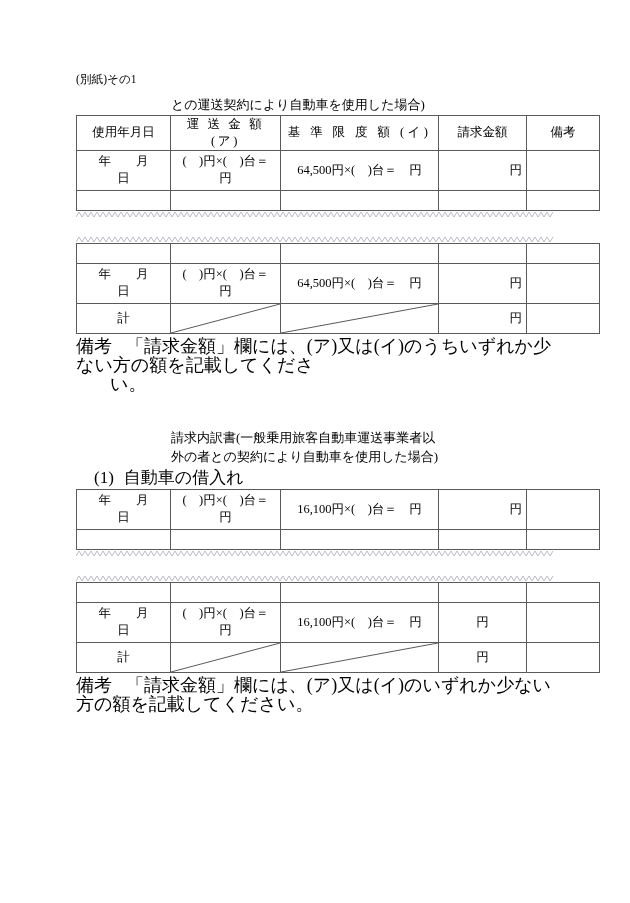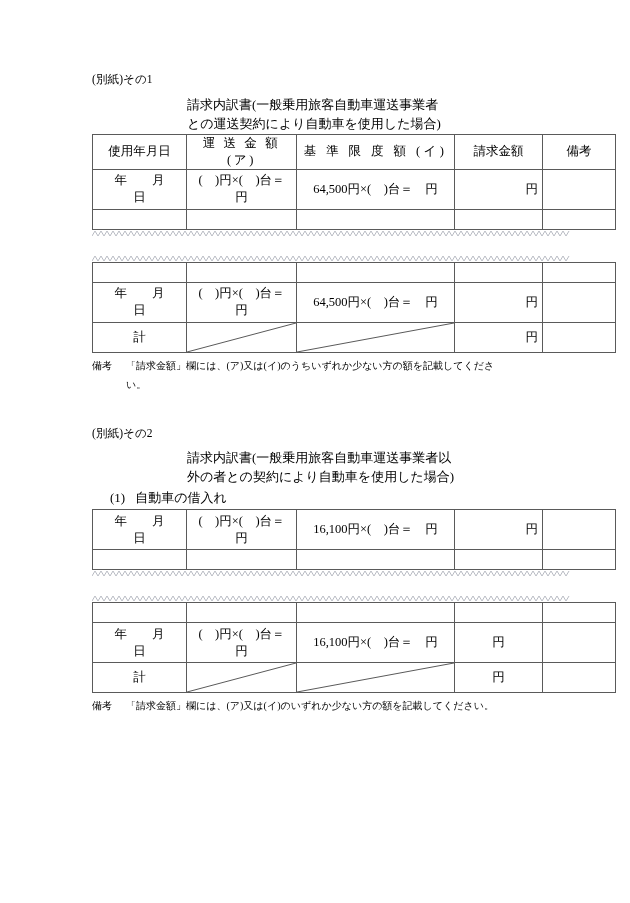--- a/index.html
+++ b/index.html
@@ -13,21 +13,21 @@
   .page {
     position: relative;
     width: 630px;
     height: 903px;
     background: #ffffff;
     margin: 0 auto;
     overflow: hidden;
   }
   .content {
     position: absolute;
-    left: 92px;
+    left: 76px;
     top: 74px;
     width: 478px;
   }
 
   
   .sheet-label {
     font-size: 11.5px;
     line-height: 1.0;
     color: #000;
     margin: 0 0 9px 0;
@@ -35,29 +35,29 @@
   }
   .doc-title {
     font-size: 13px;
     line-height: 19px;
     color: #000;
     margin: 0 0 1px 0;
     padding-left: 95px;
   }
   .doc-title .l2 { display: block; }
   .sub-item {
-    font-size: 13px;
+    font-size: 17px;
     line-height: 19px;
     margin: 2px 0 2px 0;
     padding-left: 18px;
   }
   .sub-item .num { margin-right: 10px; }
 
   .note {
-    font-size: 10px;
+    font-size: 18px;
     line-height: 19px;
     margin: 3px 0 0 0;
     position: relative;
     padding-left: 0;
   }
   .note .lbl { margin-right: 14px; }
   .note .cont { display: block; padding-left: 34px; }
 
   
   table.frm {
@@ -125,21 +125,20 @@
 <body>
 
 <div class="page">
   <div class="content">
 
     <div>
 
       <p class="sheet-label">(別紙)その1</p>
 
       <div class="doc-title">
-        <span class="l2">請求内訳書(一般乗用旅客自動車運送事業者</span>
         <span class="l2">との運送契約により自動車を使用した場合)</span>
       </div>
 
       <table class="frm">
         <tbody>
             <tr>
           <td class="c1 hd">使用年月日</td>
           <td class="c2 hd ls2">運 送 金 額 (ア)</td>
           <td class="c3 hd ls3">基 準 限 度 額 (イ)</td>
           <td class="c4 hd">請求金額</td>
@@ -227,21 +226,20 @@
       <p class="note">
         <span class="lbl">備考</span><span>「請求金額」欄には、(ア)又は(イ)のうちいずれか少ない方の額を記載してくださ</span>
         <span class="cont">い。</span>
       </p>
     </div>
 
     <div class="section-gap"></div>
 
     <div>
 
-      <p class="sheet-label">(別紙)その2</p>
 
       <div class="doc-title">
         <span class="l2">請求内訳書(一般乗用旅客自動車運送事業者以</span>
         <span class="l2">外の者との契約により自動車を使用した場合)</span>
       </div>
 
       <p class="sub-item">
         <span class="num">(1)</span><span>自動車の借入れ</span>
       </p>
 

